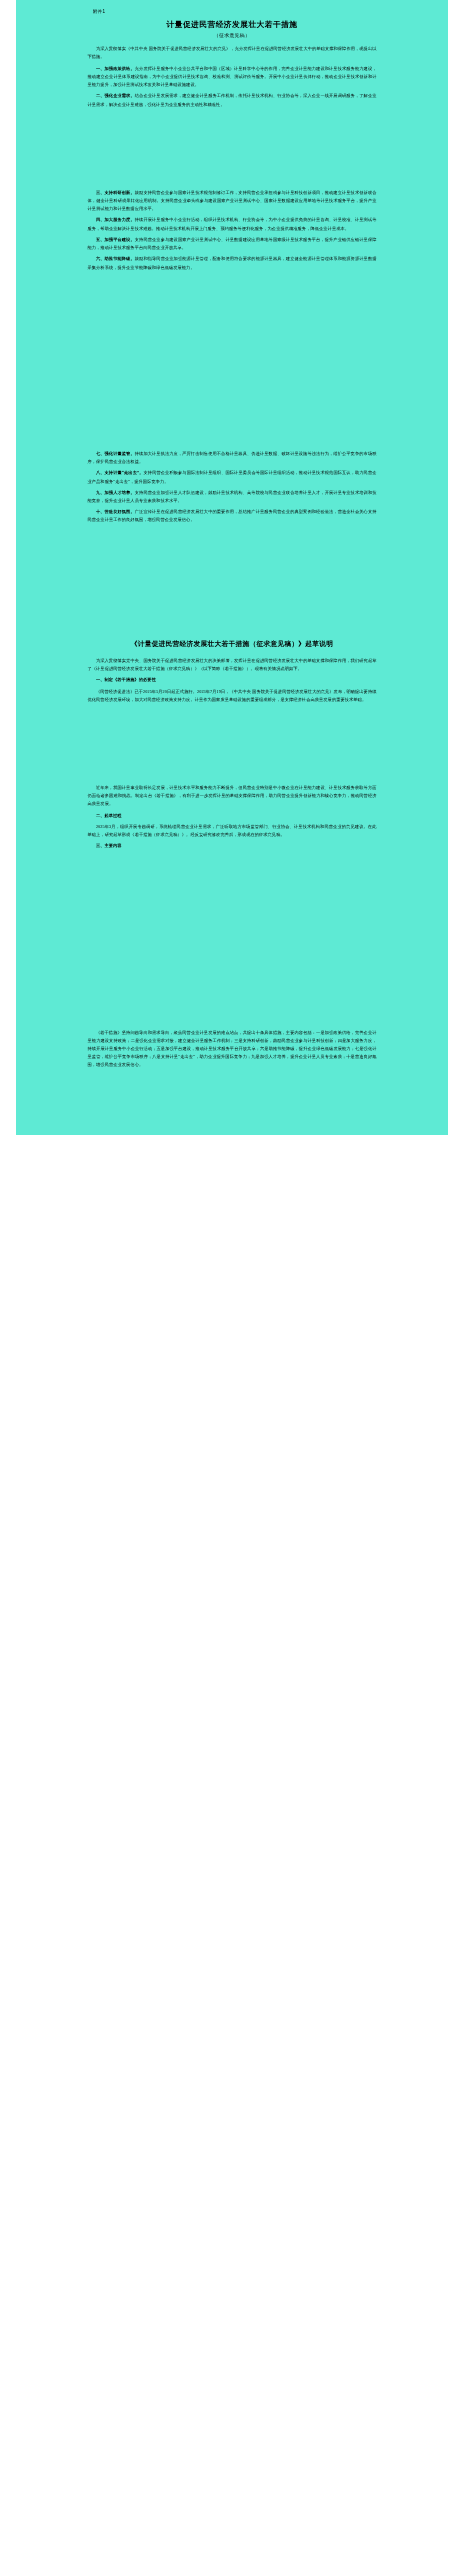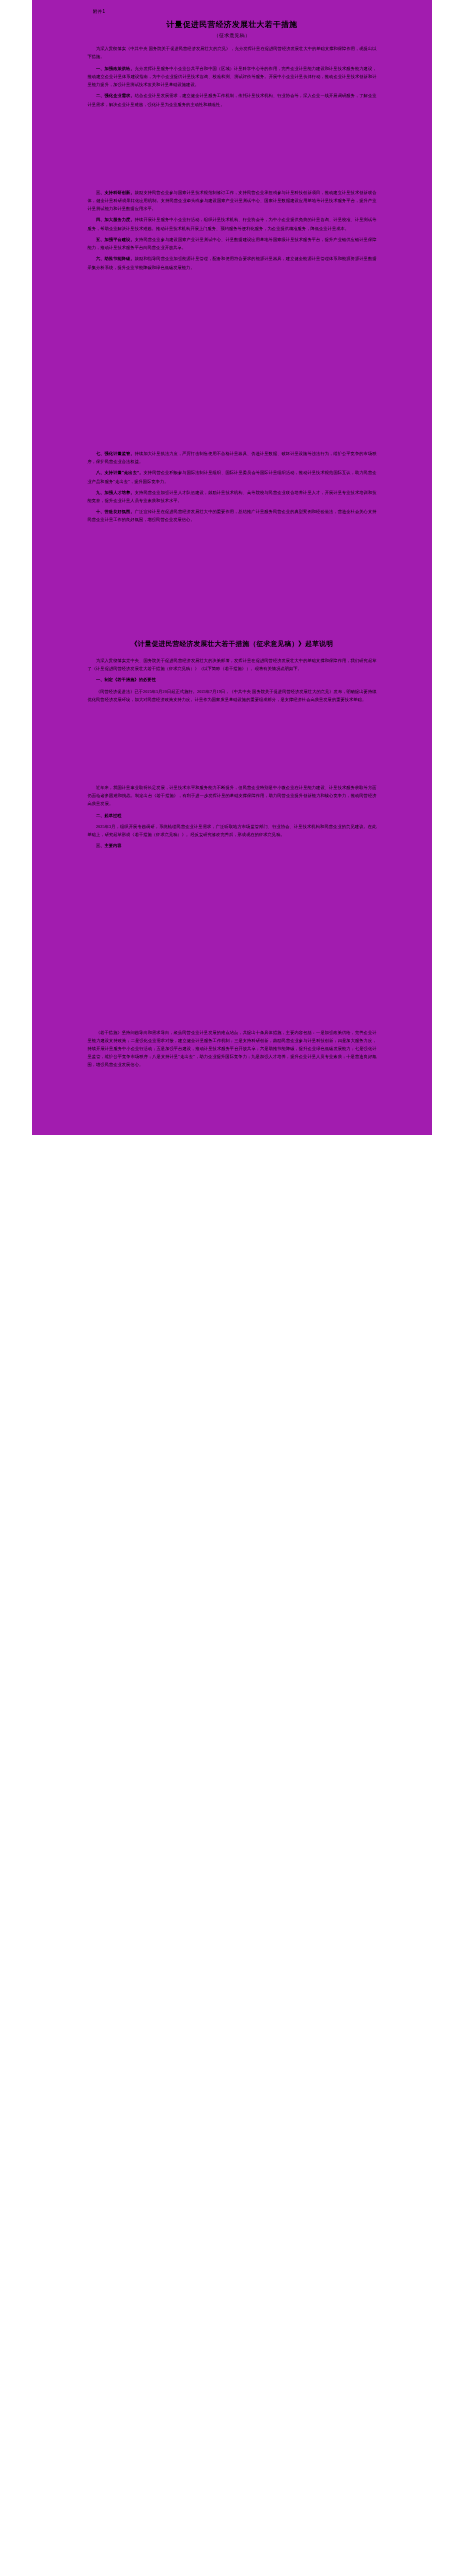--- a/index.html
+++ b/index.html
@@ -6,23 +6,23 @@
     margin: 0;
     padding: 0;
     background: #ffffff;
   }
   body {
     width: 464px;
     font-family: "Liberation Serif", serif;
     color: #000000;
   }
   .page {
-    width: 400px;
+    width: 432px;
     margin: 0 auto;
-    background: #a21caf;
+    background: #5eead4;
     position: relative;
   }
   .sheet {
     width: 289px;
     margin: 0 auto;
     padding: 9.3px 0 0 0;
     position: relative;
   }
   .attach-label {
     font-size: 4.6px;

